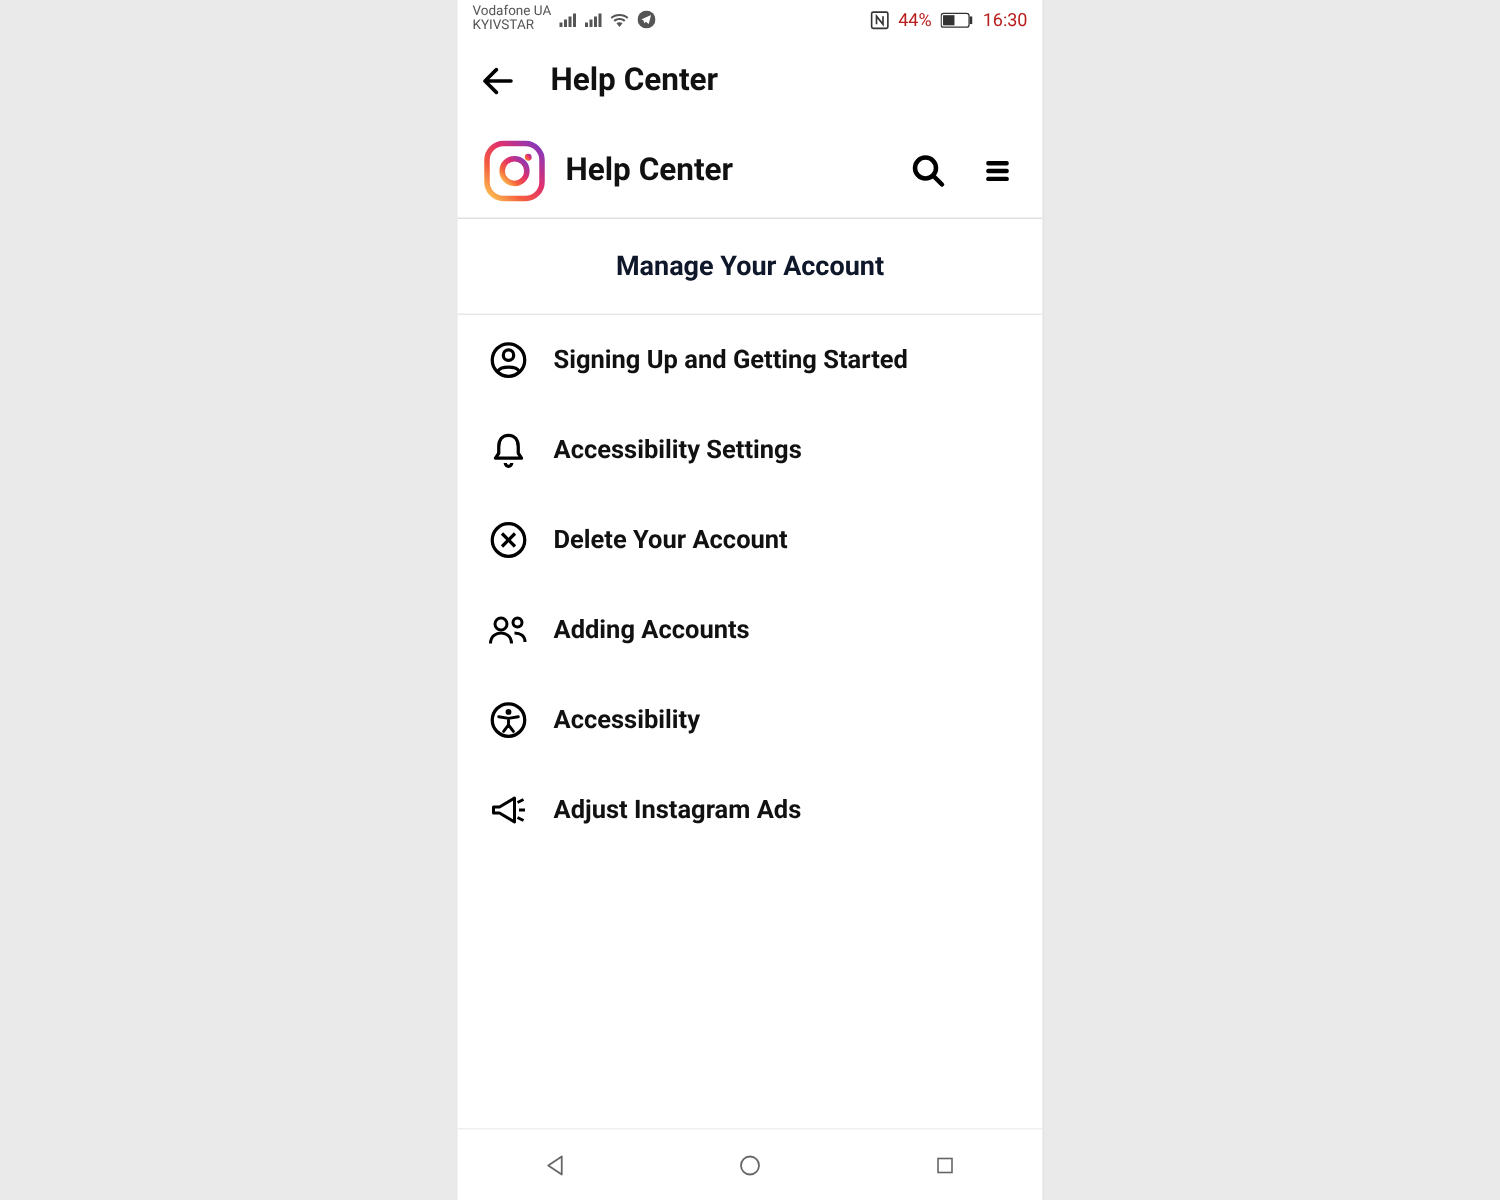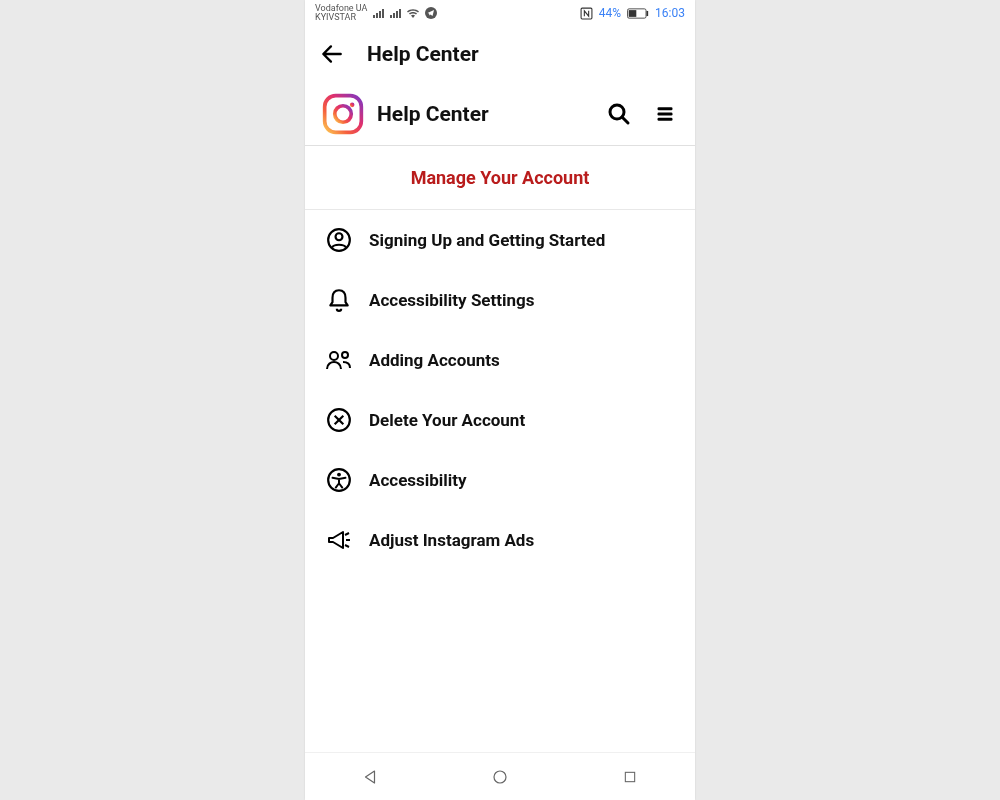--- a/index.html
+++ b/index.html
@@ -42,21 +42,21 @@
       display: flex;
       flex-direction: column;
       line-height: 1;
       font-size: 9px;
     }
     .status-right {
       display: flex;
       align-items: center;
       gap: 6px;
       font-size: 12px;
-      color: #3b82f6;
+      color: #b91c1c;
     }
     .app-header {
       height: 56px;
       display: flex;
       align-items: center;
       padding: 0 14px;
       gap: 22px;
     }
     .app-header-title {
       font-size: 21px;
@@ -86,21 +86,21 @@
       align-items: center;
       gap: 24px;
     }
     .section-header {
       height: 64px;
       display: flex;
       align-items: center;
       justify-content: center;
       font-size: 18px;
       font-weight: 700;
-      color: #b91c1c;
+      color: #0f172a;
       border-bottom: 1px solid #e8e8e8;
     }
     .menu-list {
       flex: 1;
       overflow-y: auto;
     }
     .menu-item {
       display: flex;
       align-items: center;
       padding: 16px 20px;
@@ -182,21 +182,21 @@
       <svg width="13" height="13" viewBox="0 0 24 24">
         <rect x="2" y="2" width="20" height="20" rx="2" fill="none" stroke="#333" stroke-width="2"></rect>
         <path d="M8 17 V7 L16 17 V7" fill="none" stroke="#333" stroke-width="2"></path>
       </svg>
       <span>44%</span>
       <svg width="22" height="11" viewBox="0 0 26 12">
         <rect x="0.5" y="0.5" width="22" height="11" rx="2" fill="none" stroke="#333" stroke-width="1"></rect>
         <rect x="2" y="2" width="9" height="8" fill="#333"></rect>
         <rect x="23" y="3" width="2" height="6" fill="#333"></rect>
       </svg>
-      <span>16:03</span>
+      <span>16:30</span>
     </div>
   </div>
 
   <div class="app-header">
     <div>
       <svg width="26" height="26" viewBox="0 0 24 24">
         <path d="M20 12 H5 M11 5 L4 12 L11 19" fill="none" stroke="#000" stroke-width="2.2" stroke-linecap="round" stroke-linejoin="round"></path>
       </svg>
     </div>
     <div class="app-header-title">Help Center</div>
@@ -257,41 +257,41 @@
         <svg width="26" height="26" viewBox="0 0 24 24">
             <path d="M12 3 C8 3 6 6 6 10 V14 L4 17 H20 L18 14 V10 C18 6 16 3 12 3 Z" fill="none" stroke="#000" stroke-width="2" stroke-linejoin="round"></path>
             <path d="M10 20 A2 2 0 0 0 14 20" fill="none" stroke="#000" stroke-width="2"></path>
           </svg>
       </div>
       <span class="menu-label">Accessibility Settings</span>
     </div>
 
     <div class="menu-item">
       <div class="menu-icon">
+        <svg width="26" height="26" viewBox="0 0 24 24">
+            <circle cx="12" cy="12" r="10" fill="none" stroke="#000" stroke-width="2"></circle>
+            <line x1="8" y1="8" x2="16" y2="16" stroke="#000" stroke-width="2"></line>
+            <line x1="16" y1="8" x2="8" y2="16" stroke="#000" stroke-width="2"></line>
+          </svg>
+      </div>
+      <span class="menu-label">Delete Your Account</span>
+    </div>
+
+    <div class="menu-item">
+      <div class="menu-icon">
         <svg width="28" height="26" viewBox="0 0 28 24">
             <circle cx="9" cy="8" r="4" fill="none" stroke="#000" stroke-width="2"></circle>
             <path d="M2 21 C2 16 6 14 9 14 C12 14 16 16 16 21" fill="none" stroke="#000" stroke-width="2"></path>
             <circle cx="20" cy="7" r="3" fill="none" stroke="#000" stroke-width="2"></circle>
             <path d="M18 14 C22 14 25 16 25 20" fill="none" stroke="#000" stroke-width="2"></path>
           </svg>
       </div>
       <span class="menu-label">Adding Accounts</span>
     </div>
 
-    <div class="menu-item">
-      <div class="menu-icon">
-        <svg width="26" height="26" viewBox="0 0 24 24">
-            <circle cx="12" cy="12" r="10" fill="none" stroke="#000" stroke-width="2"></circle>
-            <line x1="8" y1="8" x2="16" y2="16" stroke="#000" stroke-width="2"></line>
-            <line x1="16" y1="8" x2="8" y2="16" stroke="#000" stroke-width="2"></line>
-          </svg>
-      </div>
-      <span class="menu-label">Delete Your Account</span>
-    </div>
-
 
     <div class="menu-item">
       <div class="menu-icon">
         <svg width="26" height="26" viewBox="0 0 24 24">
             <circle cx="12" cy="12" r="10" fill="none" stroke="#000" stroke-width="2"></circle>
             <circle cx="12" cy="7" r="1.8" fill="#000"></circle>
             <path d="M6 10 L12 11 L18 10 M12 11 V15 M12 15 L9 19 M12 15 L15 19" fill="none" stroke="#000" stroke-width="1.8" stroke-linecap="round"></path>
           </svg>
       </div>
       <span class="menu-label">Accessibility</span>

